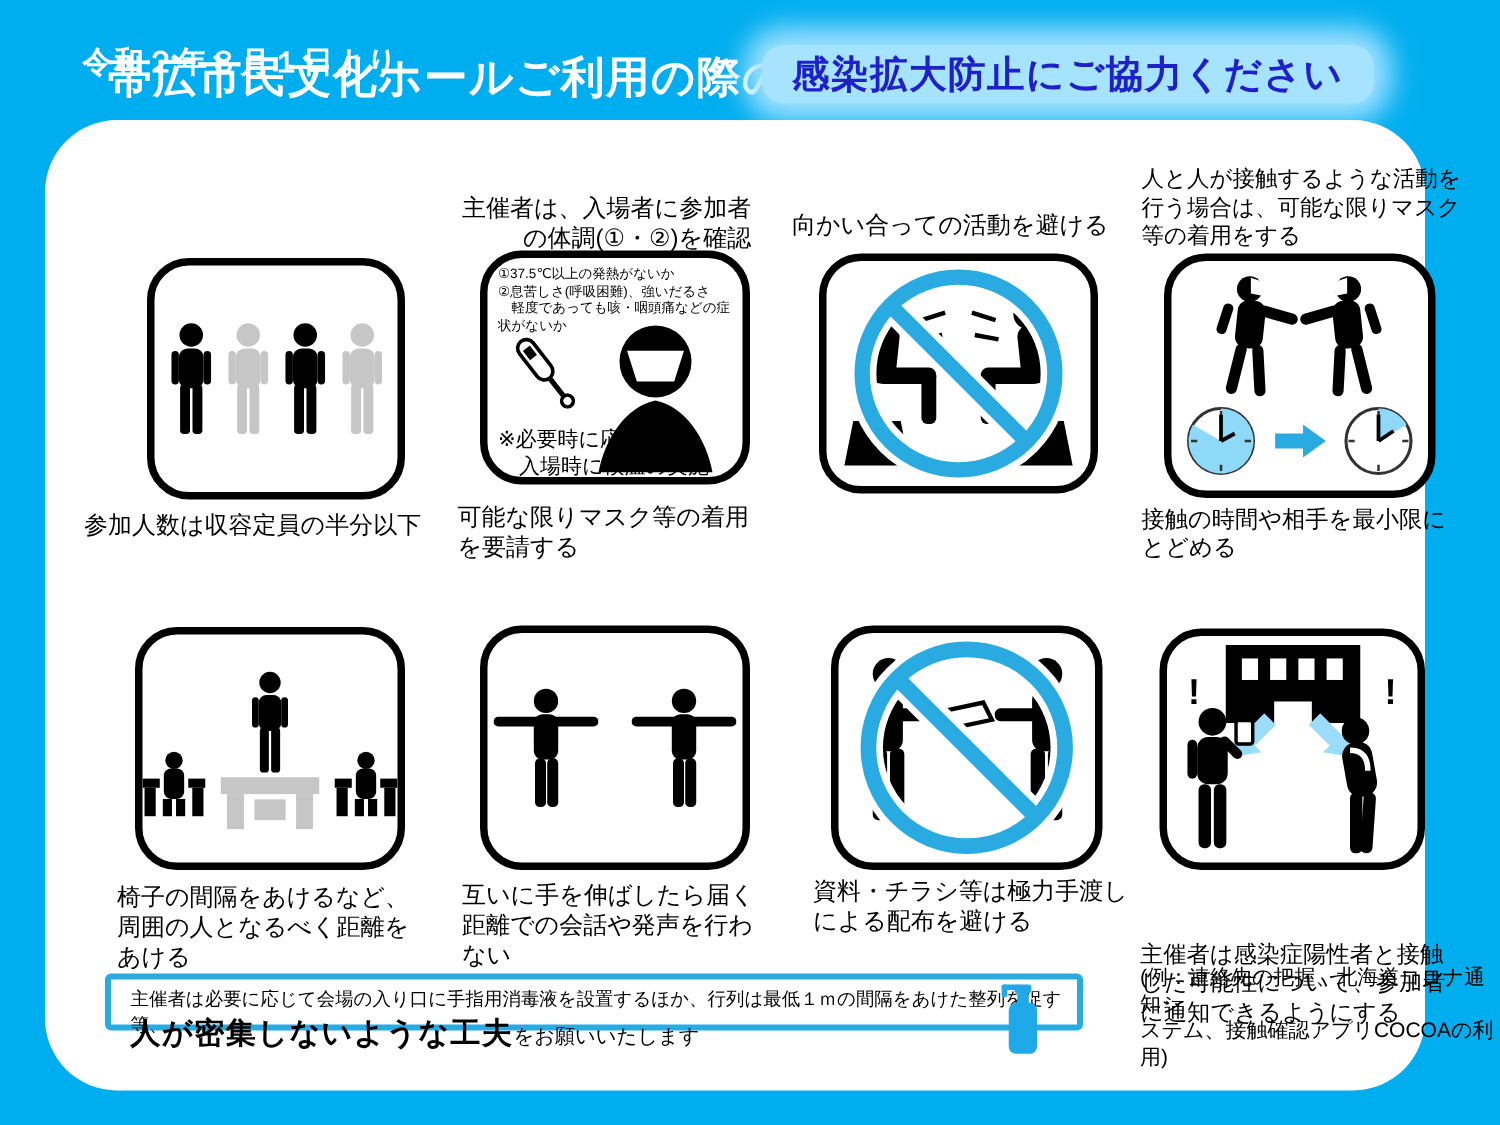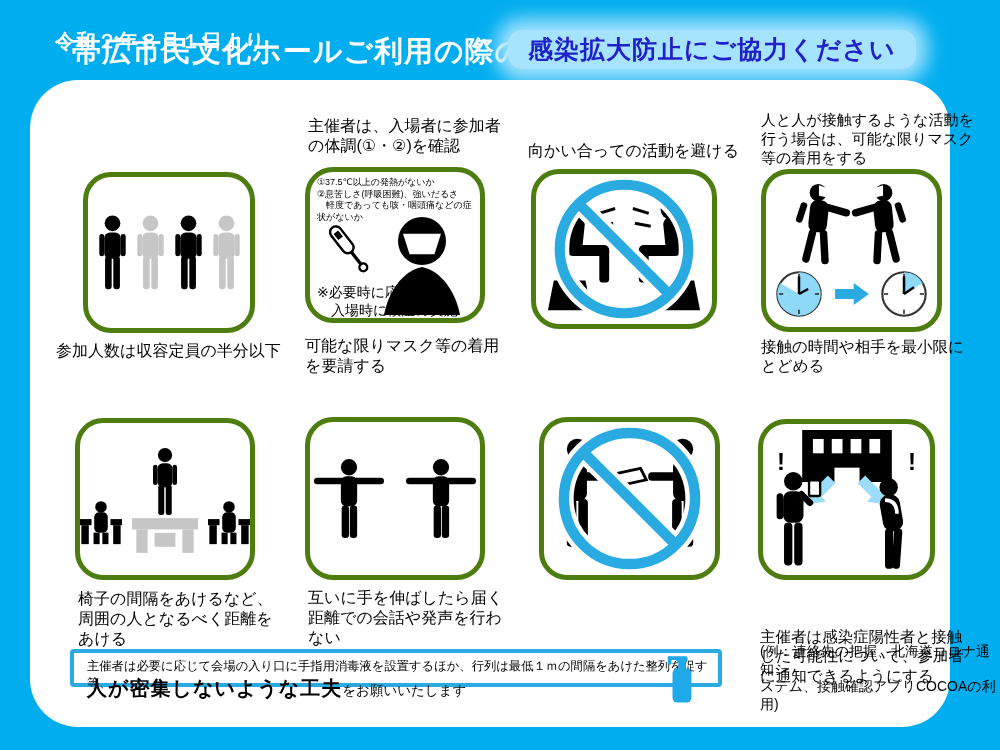--- a/index.html
+++ b/index.html
@@ -3,21 +3,21 @@
 <meta charset="utf-8">
 <style>
   html,body{margin:0;padding:0;}
   body{font-family:"Liberation Sans","DejaVu Sans",sans-serif;}
   .stage{position:relative;width:1000px;height:750px;background:#00AEEF;overflow:hidden;}
   .sheet{position:absolute;left:30px;top:80px;width:920px;height:647px;background:#fff;border-radius:48px;}
   .hdr-date{position:absolute;left:55px;top:8px;color:#fff;font-weight:bold;font-size:20px;letter-spacing:1px;margin-top:20px;}
   .hdr-title{position:absolute;left:72px;top:32px;color:#fff;font-weight:bold;font-size:29px;letter-spacing:1px;}
   .badge{position:absolute;left:508px;top:30px;padding:3px 20px;background:#A5E3FF;border-radius:14px;
          box-shadow:0 0 18px 12px rgba(165,227,255,.95);color:#2020C8;font-weight:bold;font-size:25px;letter-spacing:1px;}
-  .ibox{position:absolute;background:#fff;border:5px solid #4d7c0f;border-radius:28px;box-sizing:border-box;}
+  .ibox{position:absolute;background:#fff;border:5px solid #000000;border-radius:28px;box-sizing:border-box;margin-left:15px;}
   .cap{position:absolute;font-size:16px;line-height:1.25;color:#000000;white-space:pre-line;font-weight:500;}
   .cap.sm{font-size:15.5px;}
   .head{position:absolute;font-size:16px;line-height:1.25;color:#000;white-space:pre-line;font-weight:500;}
   .head.sm{font-size:15px;}
   .tiny{position:absolute;font-size:14px;line-height:1.25;color:#000;white-space:pre-line;}
   .checklist{position:absolute;left:7px;top:5px;right:2px;font-size:9px;line-height:1.3;color:#000;white-space:pre-line;}
   .ban{position:absolute;left:2px;top:2px;right:2px;bottom:2px;width:calc(100% - 4px);height:calc(100% - 4px);}
   .flexc{display:flex;align-items:center;justify-content:center;height:100%;}
   .notice{position:absolute;left:70px;top:649px;width:652px;height:38px;border:4px solid #29ABE2;border-radius:4px;box-sizing:border-box;background:#fff;}
   .notice-l1{position:absolute;left:13px;top:5px;font-size:12.3px;color:#000;}
@@ -71,21 +71,21 @@
           <rect x="10" y="21" width="20" height="32" rx="7"></rect>
           <rect x="4" y="23" width="6" height="27" rx="3"></rect>
           <rect x="30" y="23" width="6" height="27" rx="3"></rect>
           <rect x="11" y="50" width="8" height="40" rx="3"></rect>
           <rect x="21" y="50" width="8" height="40" rx="3"></rect>
         </svg>
     </div>
   </div>
   <div class="cap" style="left:56px;top:341px;">参加人数は収容定員の半分以下</div>
 
-  <div class="head" style="left:308px;top:116px;">主催者は、入場者に参加者
+  <div class="head" style="left:308px;top:130px;text-align:right;">主催者は、入場者に参加者
 の体調(①・②)を確認</div>
   <div class="ibox" style="left:305px;top:167px;width:180px;height:156px;">
     <div class="checklist">①37.5℃以上の発熱がないか
 ②息苦しさ(呼吸困難)、強いだるさ
 　軽度であっても咳・咽頭痛などの症状がないか</div>
     <svg style="position:absolute;left:8px;top:46px;" width="62" height="62" viewBox="0 0 64 64">
       <g transform="rotate(-38 32 32)">
         <rect x="26" y="4" width="12" height="32" rx="6" fill="#fff" stroke="#000" stroke-width="2.5"></rect>
         <rect x="29" y="10" width="6" height="8" fill="#000"></rect>
         <line x1="32" y1="36" x2="32" y2="52" stroke="#000" stroke-width="3.5"></line>
@@ -280,20 +280,22 @@
         <polygon points="68,44 96,38 102,50 74,56" fill="#fff" stroke="#000" stroke-width="3"></polygon>
       </svg>
     </div>
     <svg class="ban" viewBox="0 0 100 100" preserveAspectRatio="xMidYMid meet">
       <circle cx="50" cy="50" r="44" fill="none" stroke="#fff" stroke-width="13"></circle>
       <line x1="20" y1="20" x2="80" y2="80" stroke="#fff" stroke-width="13"></line>
       <circle cx="50" cy="50" r="44" fill="none" stroke="#29ABE2" stroke-width="7"></circle>
       <line x1="20" y1="20" x2="80" y2="80" stroke="#29ABE2" stroke-width="7"></line>
     </svg>
   </div>
+  <div class="cap" style="left:542px;top:585px;">資料・チラシ等は極力手渡し
+による配布を避ける</div>
 
   <div class="ibox" style="left:758px;top:419px;width:177px;height:161px;">
     <svg style="position:absolute;left:50%;top:6px;transform:translateX(-50%);" width="92" height="52" viewBox="0 0 100 58" fill="#000">
       <rect width="100" height="58"></rect>
       <rect x="12" y="10" width="12" height="16" fill="#fff"></rect>
         <rect x="33" y="10" width="12" height="16" fill="#fff"></rect>
       <rect x="54" y="10" width="12" height="16" fill="#fff"></rect>
         <rect x="75" y="10" width="12" height="16" fill="#fff"></rect>
       <rect x="36" y="42" width="28" height="16" fill="#fff"></rect>
     </svg>

